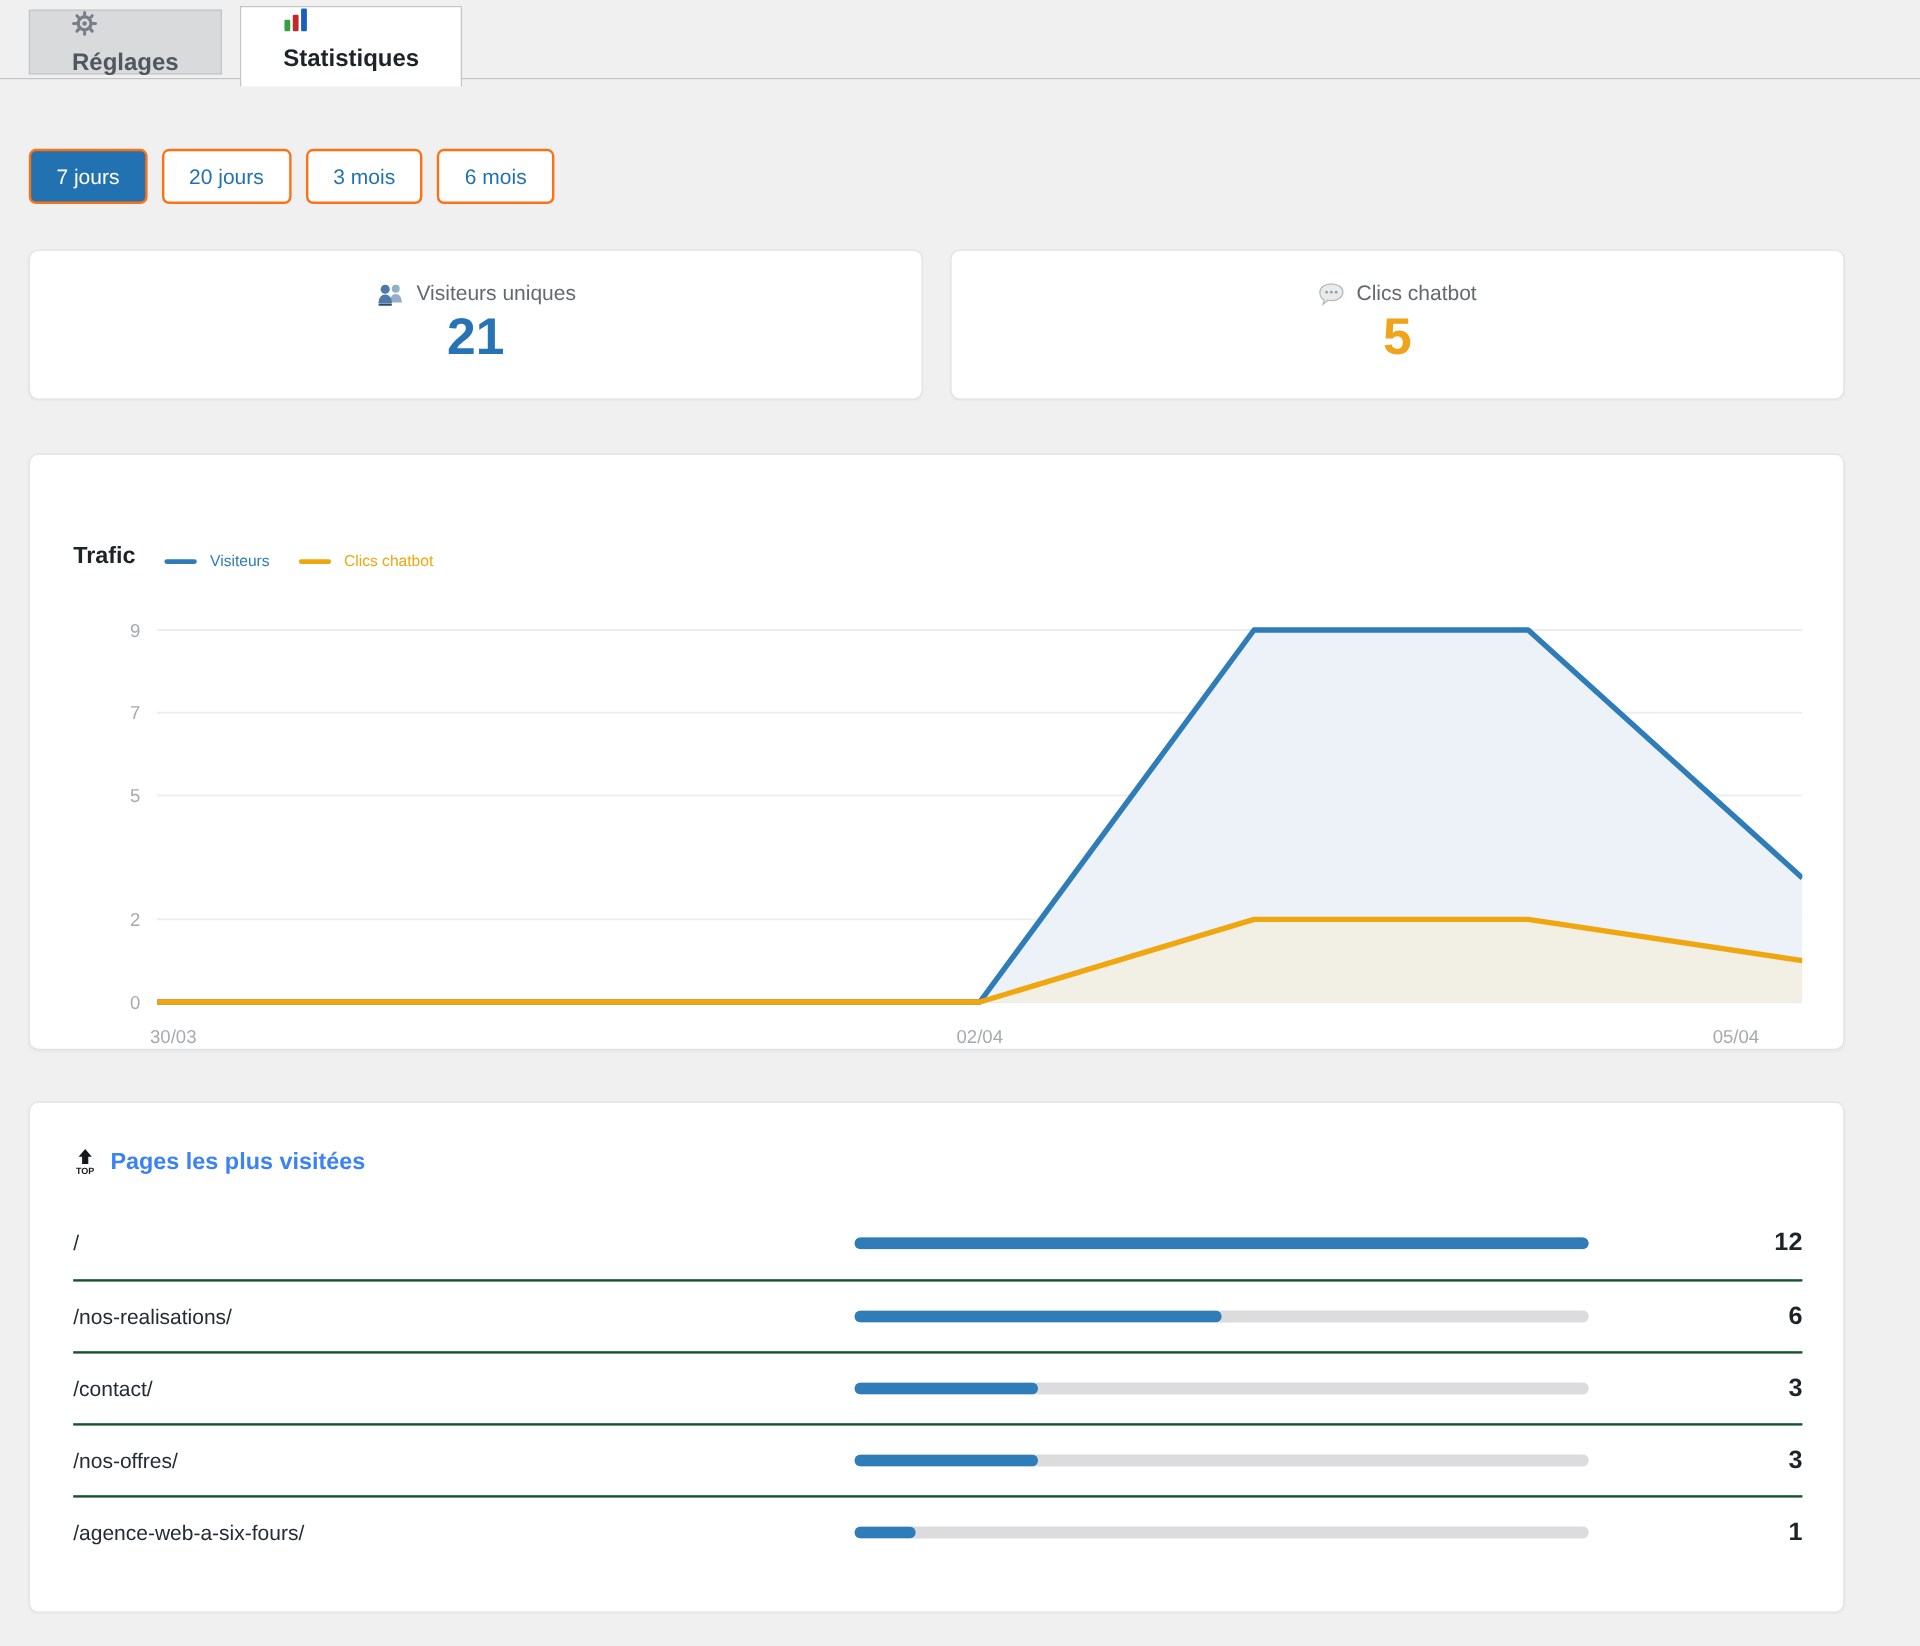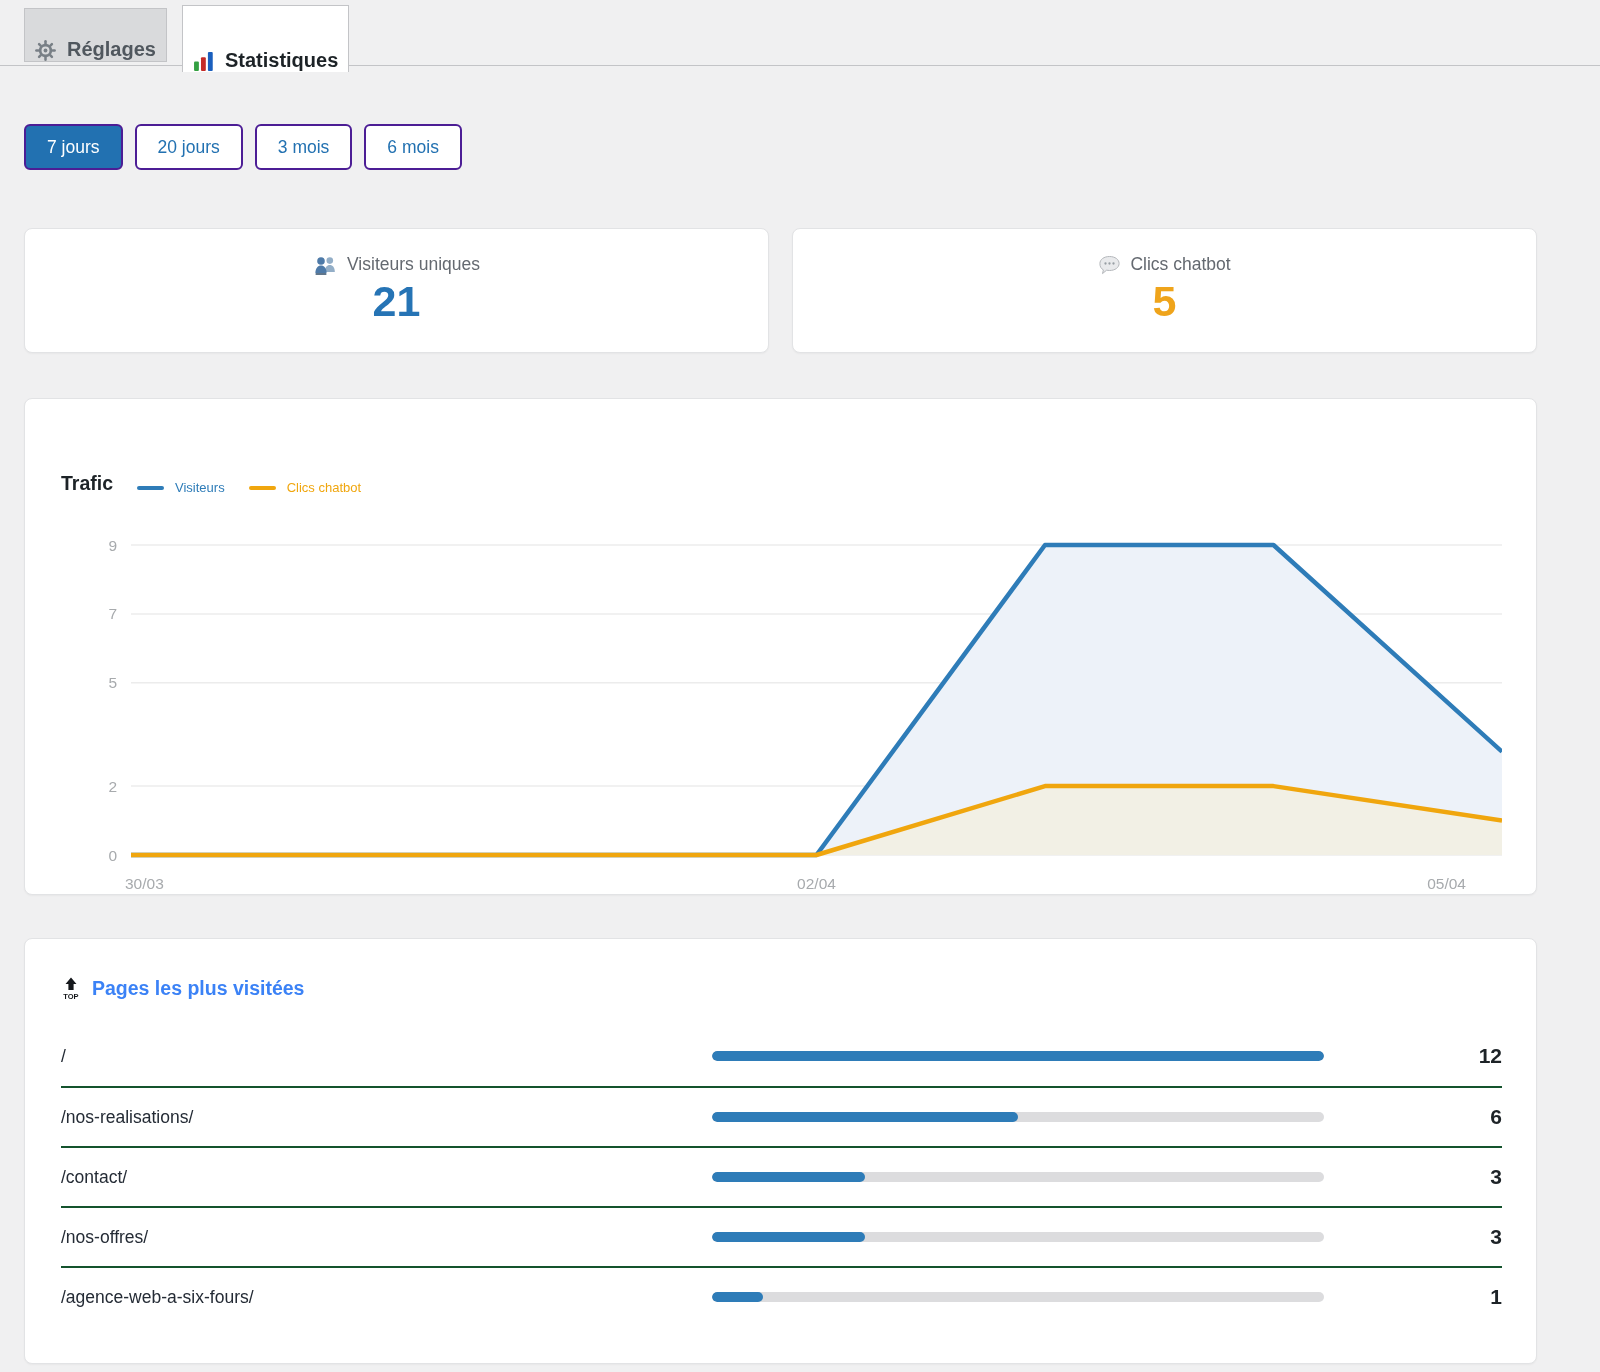--- a/index.html
+++ b/index.html
@@ -6,44 +6,44 @@
   html, body { width: 1600px; height: 1372px; overflow: hidden; }
   body {
     background: #f0f0f1;
     font-family: "Liberation Sans", "DejaVu Sans", sans-serif;
     color: #1d2327;
   }
   
   .tabbar { position: relative; height: 73px; padding: 5px 0 0 24px; display: flex; align-items: flex-start; }
   .tabline { position: absolute; left: 0; right: 0; top: 65px; height: 1px; background: #c3c4c7; }
   .tab {
-    display: inline-flex; align-items: flex-end; gap: 11px;
-    padding: 0 10px; font-size: 20px; font-weight: 700;
+    display: inline-flex; align-items: flex-start; gap: 11px;
+    padding: 0 35px; font-size: 20px; font-weight: 700;
     border: 1px solid #c3c4c7; cursor: pointer; text-decoration: none;
-    position: relative; z-index: 2;
+    position: relative; z-index: 2; flex-direction: column;
   }
   .tab.inactive { background: #d9dadc; color: #50575e; height: 54px; margin-top: 3px; margin-right: 15px; }
   .tab.active { background: #ffffff; color: #1d2327; height: 67px; border-bottom: none; }
   .ticon { display: inline-flex; align-items: center; }
   
   .content { width: 1513px; margin-left: 24px; }
   
   .periods { display: flex; gap: 12px; margin-top: 51px; }
   .pbtn {
     height: 46px; padding: 0 21px; font-size: 17.5px;
     font-family: inherit; border-radius: 6px; cursor: pointer;
-    border: 2px solid #4c1d95; background: #fff; color: #2271b1;
+    border: 2px solid #f97316; background: #fff; color: #2271b1;
   }
   .pbtn.active { background: #2271b1; color: #fff; }
   
   .card {
     background: #fff; border: 1px solid #e2e3e5; border-radius: 8px;
     box-shadow: 0 1px 2px rgba(0,0,0,.04);
   }
-  .cards { display: flex; gap: 23px; margin-top: 58px; }
+  .cards { display: flex; gap: 23px; margin-top: 38px; }
   .stat { flex: 1; height: 125px; display: flex; flex-direction: column; align-items: center; justify-content: center; }
   .stat-label { font-size: 17.5px; color: #646970; display: flex; align-items: center; gap: 9px; }
   .stat-value { font-size: 43px; font-weight: 700; line-height: 1.15; margin-top: 2px; }
   
   .chart-card { margin-top: 45px; height: 497px; padding: 36px 36px 0; }
   .chart-head { display: flex; align-items: flex-end; gap: 24px; margin-top: 37px; }
   .chart-title { font-size: 19.5px; font-weight: 700; color: #1d2327; }
   .legend-item { display: inline-flex; align-items: center; gap: 11px; font-size: 13px; }
   .swatch { width: 27px; height: 4px; border-radius: 2px; display: inline-block; }
   .chart-svg { display: block; margin-top: 10px; }

